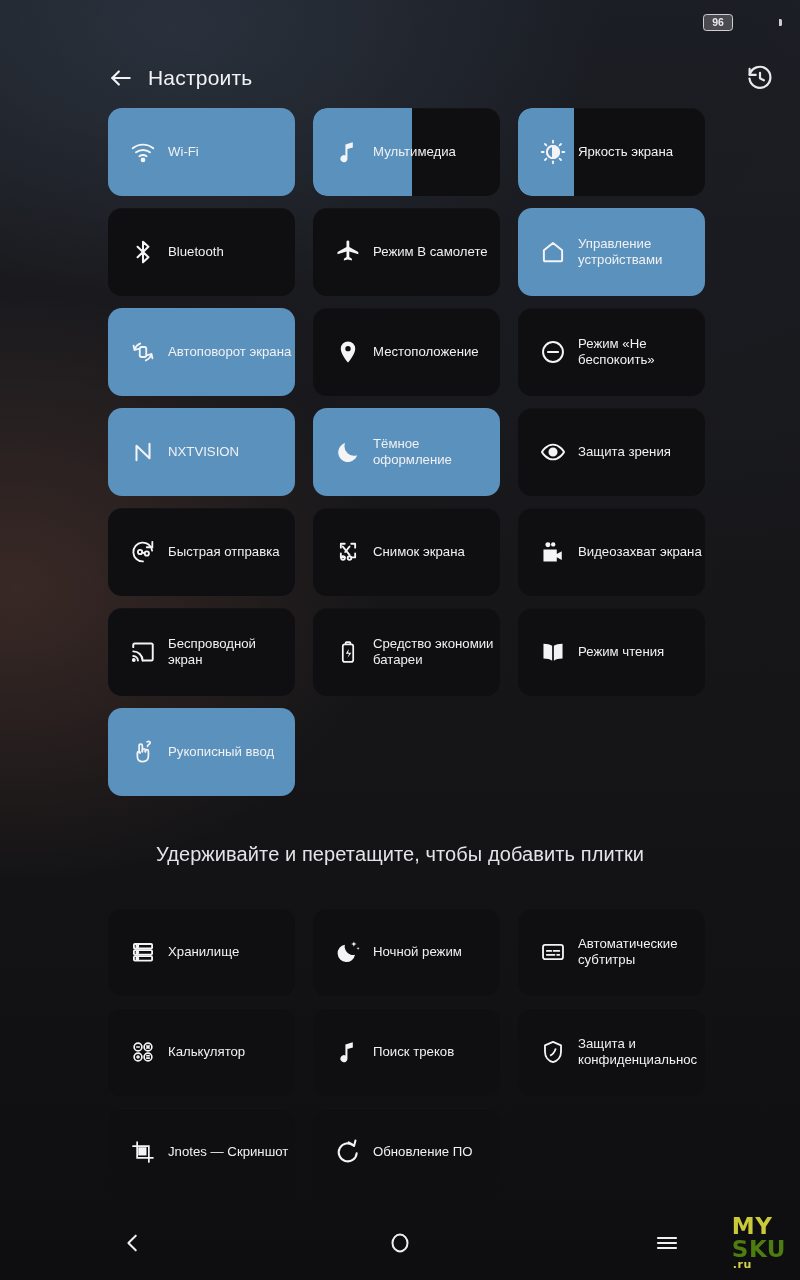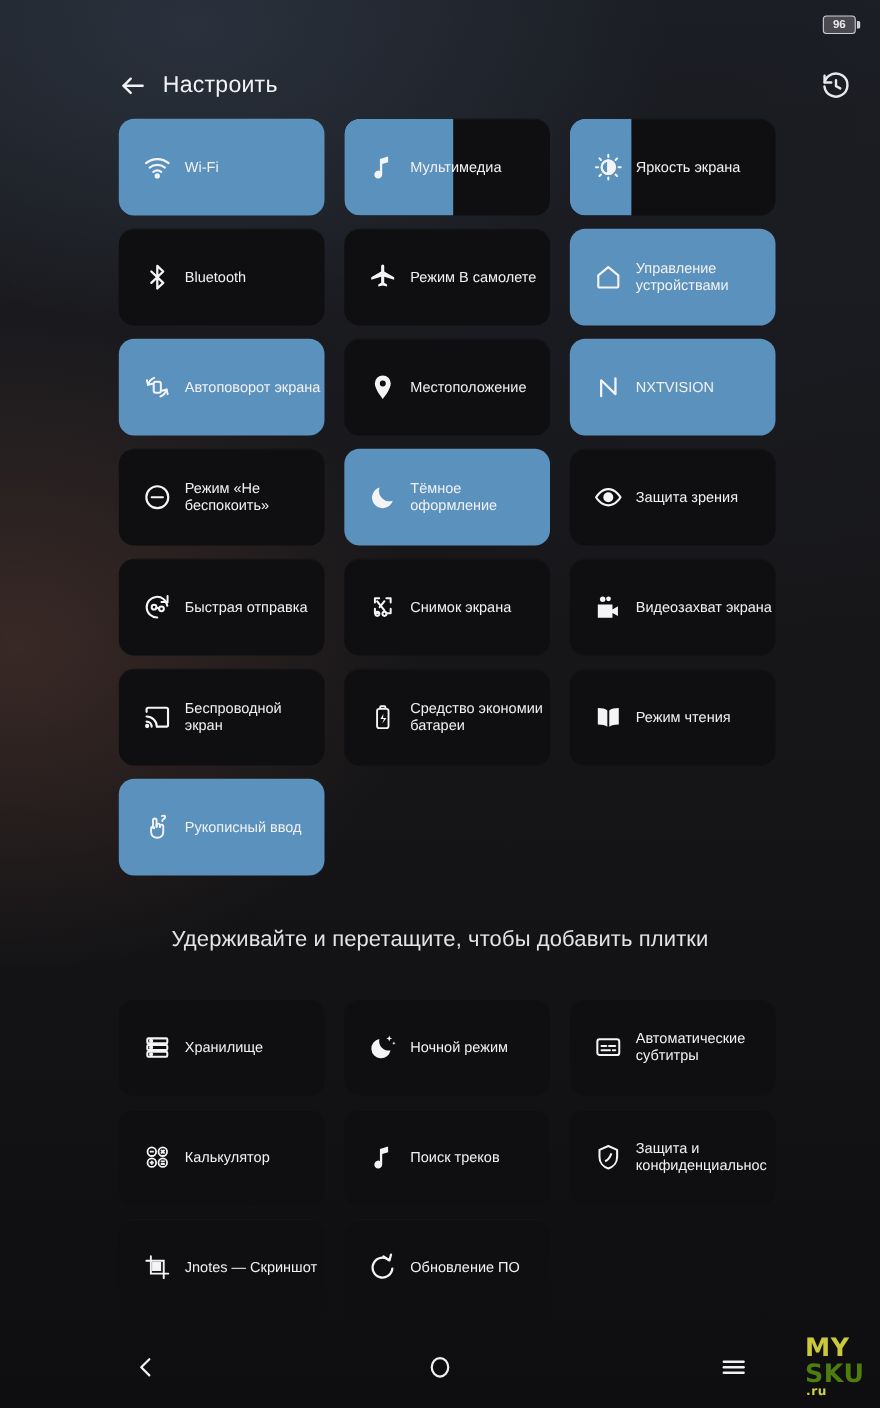--- a/index.html
+++ b/index.html
@@ -22,21 +22,21 @@
     z-index:0;
   }
   #app { position:absolute; inset:0; z-index:1; }
 
   
   .statusbar {
     position:absolute; top:0; left:0; right:0; height:44px;
     display:flex; align-items:center; justify-content:flex-end;
     padding-right:18px;
   }
-  .battery { display:flex; align-items:center; }
+  .battery { display:flex; align-items:center;gap:45px; }
   .battery-body {
     width:30px; height:17px; border:1.6px solid #cfcfd3; border-radius:3.5px;
     display:flex; align-items:center; justify-content:center;
     font-size:10.5px; font-weight:700; letter-spacing:-.2px; color:#e9e9ec;
     background:#4a4a50;
   }
   .battery-cap { width:2.6px; height:7px; background:#cfcfd3; border-radius:0 1.5px 1.5px 0; margin-left:1.5px; }
 
   
   .header {
@@ -230,39 +230,39 @@
       <div class="tile">
         <div class="inner">
           <span class="ico">
             <svg viewBox="0 0 24 24" fill="#f4f4f6" stroke="none">
               <path d="M12 2.2a6.7 6.7 0 0 0-6.7 6.7c0 4.9 6.7 12.9 6.7 12.9s6.7-8 6.7-12.9A6.7 6.7 0 0 0 12 2.2zm0 9.2a2.5 2.5 0 1 1 0-5 2.5 2.5 0 0 1 0 5z"></path>
             </svg>
           </span>
           <span class="lbl">Местоположение</span>
         </div>
       </div>
-      <div class="tile on">
-        <div class="inner">
-          <span class="ico">
-            <svg viewBox="0 0 24 24" fill="none" stroke="#f4f4f6" stroke-width="1.9" stroke-linecap="round" stroke-linejoin="round">
-              <path d="M6 19.5V6.2l12 11.6V4.5"></path>
-            </svg>
-          </span>
-          <span class="lbl">NXTVISION</span>
-        </div>
-      </div>
       <div class="tile">
         <div class="inner">
           <span class="ico">
             <svg viewBox="0 0 24 24" fill="none" stroke="#f4f4f6" stroke-width="1.8" stroke-linecap="round">
               <circle cx="12" cy="12" r="9.2"></circle>
               <line x1="7.3" y1="12" x2="16.7" y2="12"></line>
             </svg>
           </span>
           <span class="lbl">Режим «Не беспокоить»</span>
+        </div>
+      </div>
+      <div class="tile on">
+        <div class="inner">
+          <span class="ico">
+            <svg viewBox="0 0 24 24" fill="none" stroke="#f4f4f6" stroke-width="1.9" stroke-linecap="round" stroke-linejoin="round">
+              <path d="M6 19.5V6.2l12 11.6V4.5"></path>
+            </svg>
+          </span>
+          <span class="lbl">NXTVISION</span>
         </div>
       </div>
       <div class="tile on">
         <div class="inner">
           <span class="ico">
             <svg viewBox="0 0 24 24" fill="#f4f4f6" stroke="none">
               <path d="M20.4 14.9A8.7 8.7 0 0 1 9.3 3.8a8.9 8.9 0 1 0 11.1 11.1z"></path>
             </svg>
           </span>
           <span class="lbl">Тёмное оформление</span>

